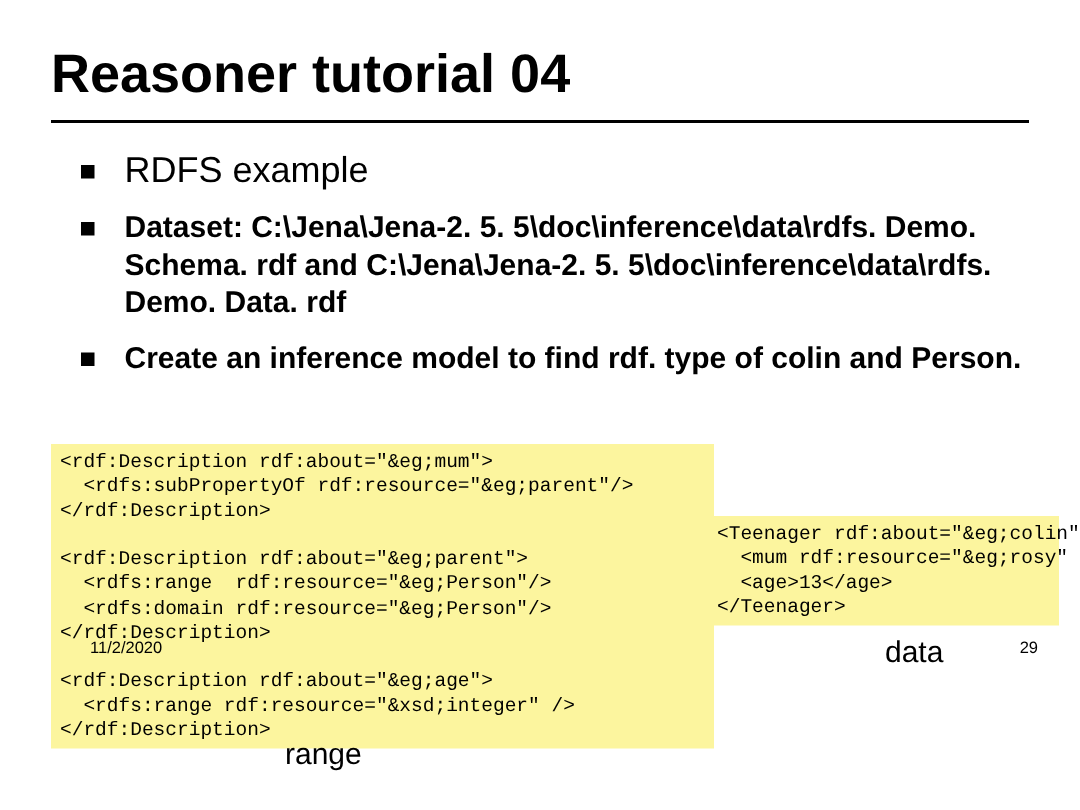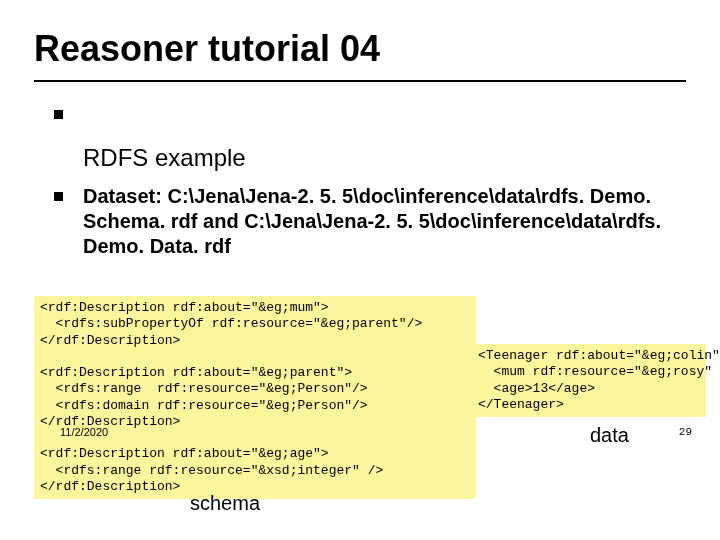--- a/index.html
+++ b/index.html
@@ -51,21 +51,20 @@
     border-radius: 0;
     flex: 0 0 auto;
     margin-top: 10px;
     margin-right: 20px;
   }
   .bullet-row.sub .bullet {
     margin-top: 8px;
   }
   .main-bullet-text {
     font-size: 24px;
-    margin-top: 44px;
   }
   .sub-bullet-text {
     font-size: 20px;
     line-height: 1.25;
     font-weight: bold;
   }
   .code-box {
     position: absolute;
     background: #fcf59e;
     font-family: "Courier New", Courier, monospace;
@@ -101,21 +100,20 @@
     left: 40px;
     bottom: 18px;
     font-size: 11px;
     margin-left: 20px;
   }
   .footer-num {
     position: absolute;
     right: 28px;
     bottom: 18px;
     font-size: 11px;
-    font-family: Liberation Mono, monospace;
   }
 </style>
 </head>
 <body>
 
 <div class="slide">
 
   <div class="title">Reasoner tutorial 04</div>
   <div class="hr"></div>
 
@@ -124,39 +122,43 @@
     <div class="bullet-row">
       <div class="bullet"></div>
       <div class="main-bullet-text">RDFS example</div>
     </div>
 
     <div class="bullet-row sub">
       <div class="bullet"></div>
       <div class="sub-bullet-text">Dataset: C:\Jena\Jena-2. 5. 5\doc\inference\data\rdfs. Demo. Schema. rdf and C:\Jena\Jena-2. 5. 5\doc\inference\data\rdfs. Demo. Data. rdf</div>
     </div>
 
+    <div class="bullet-row sub">
+      <div class="bullet"></div>
+      <div class="sub-bullet-text">Create an inference model to find rdf. type of colin and Person.</div>
+    </div>
 
   </div>
 
   <div class="code-box code-left">&lt;rdf:Description rdf:about="&amp;eg;mum"&gt;
   &lt;rdfs:subPropertyOf rdf:resource="&amp;eg;parent"/&gt;
 &lt;/rdf:Description&gt;
 
 &lt;rdf:Description rdf:about="&amp;eg;parent"&gt;
   &lt;rdfs:range  rdf:resource="&amp;eg;Person"/&gt;
   &lt;rdfs:domain rdf:resource="&amp;eg;Person"/&gt;
 &lt;/rdf:Description&gt;
 
 &lt;rdf:Description rdf:about="&amp;eg;age"&gt;
   &lt;rdfs:range rdf:resource="&amp;xsd;integer" /&gt;
 &lt;/rdf:Description&gt;</div>
   <div class="code-box code-right">&lt;Teenager rdf:about="&amp;eg;colin"&gt;
   &lt;mum rdf:resource="&amp;eg;rosy" /&gt;
   &lt;age&gt;13&lt;/age&gt;
 &lt;/Teenager&gt;</div>
 
-  <div class="label-schema">schema</div>
+  <div class="label-schema">range</div>
   <div class="label-data">data</div>
 
   <div class="footer-date">11/2/2020</div>
   <div class="footer-num">29</div>
 
 </div>
 
 </body></html>

